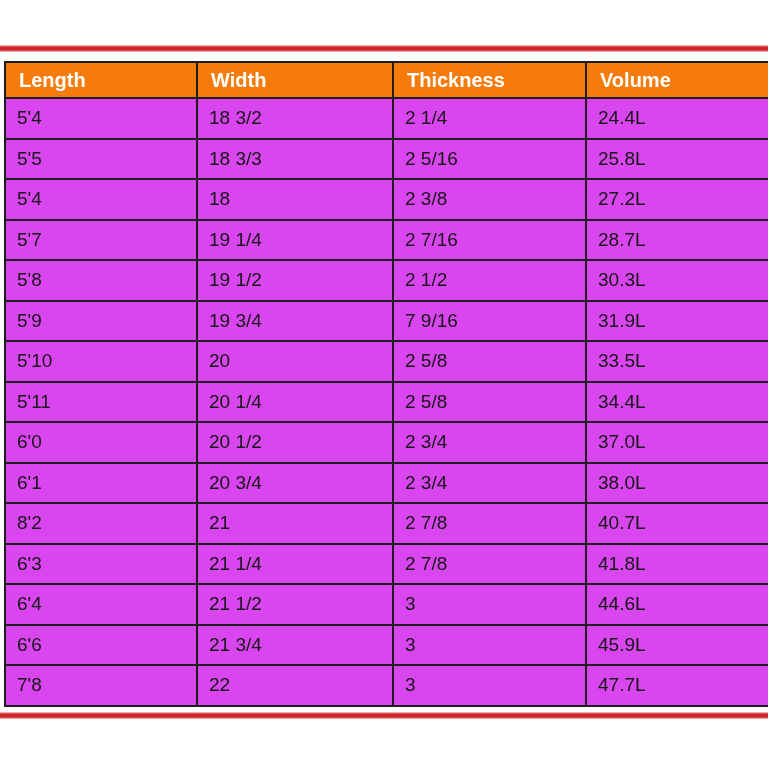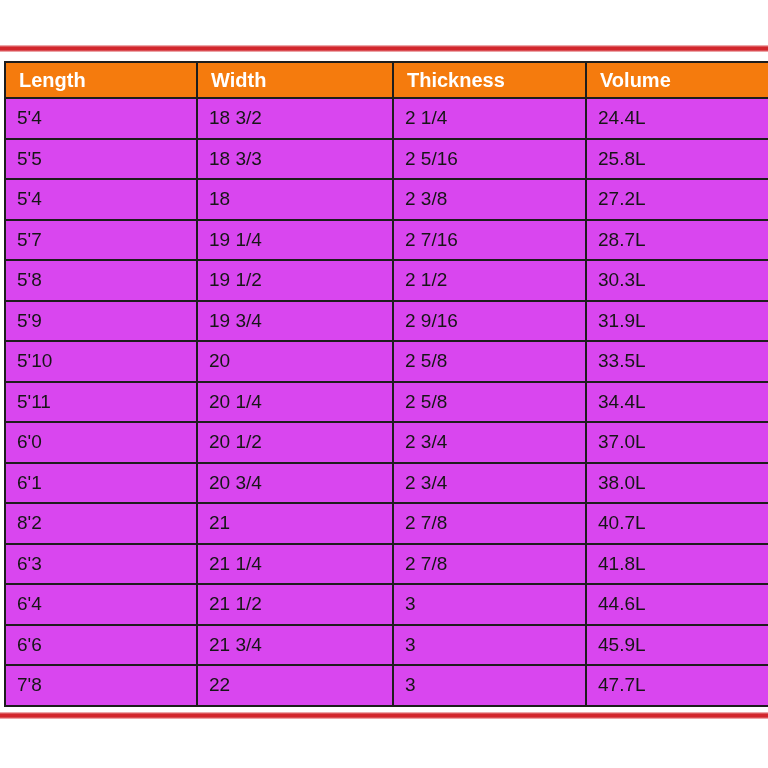--- a/index.html
+++ b/index.html
@@ -118,21 +118,21 @@
         </tr>
         <tr>
           <td>5'8</td>
           <td>19 1/2</td>
           <td>2 1/2</td>
           <td>30.3L</td>
         </tr>
         <tr>
           <td>5'9</td>
           <td>19 3/4</td>
-          <td>2 9/16</td>
+          <td>7 9/16</td>
           <td>31.9L</td>
         </tr>
         <tr>
           <td>5'10</td>
           <td>20</td>
           <td>2 5/8</td>
           <td>33.5L</td>
         </tr>
         <tr>
           <td>5'11</td>

